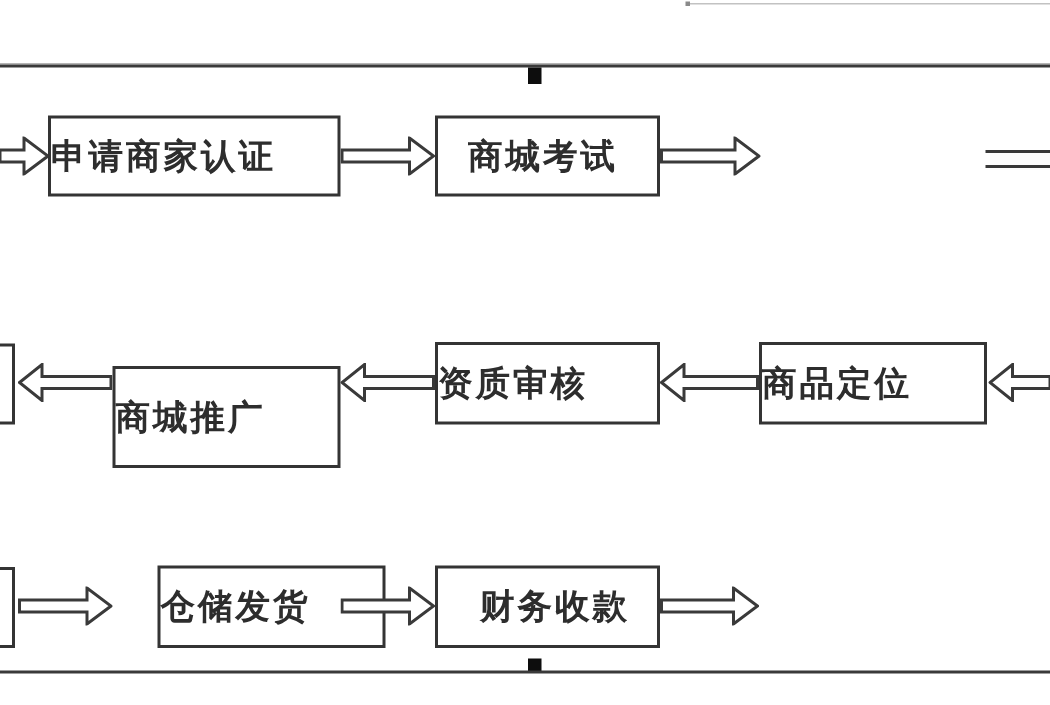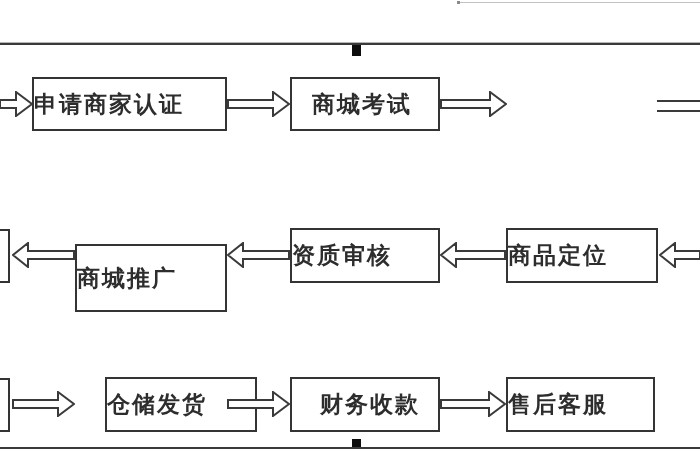--- a/index.html
+++ b/index.html
@@ -107,20 +107,17 @@
   </svg>
 
   <div class="box" style="left:290px;top:377px;width:150px;height:55px;padding-left:28px;">
     <span>财务收款</span>
   </div>
 
   <svg class="arrow" style="left:440px;top:391px;" width="66" height="26" viewBox="0 0 66 26">
     <polygon points="1,9 49,9 49,1 65,13 49,25 49,17 1,17"></polygon>
   </svg>
 
-  <div class="box" style="left:506px;top:377px;width:149px;height:55px;">
-    <span>售后客服</span>
-  </div>
 
   <div class="tick" style="left:352px;top:439px;width:9px;height:9px;"></div>
   <div class="rule" style="top:447px;"></div>
 
 </div>
 
 </body></html>

